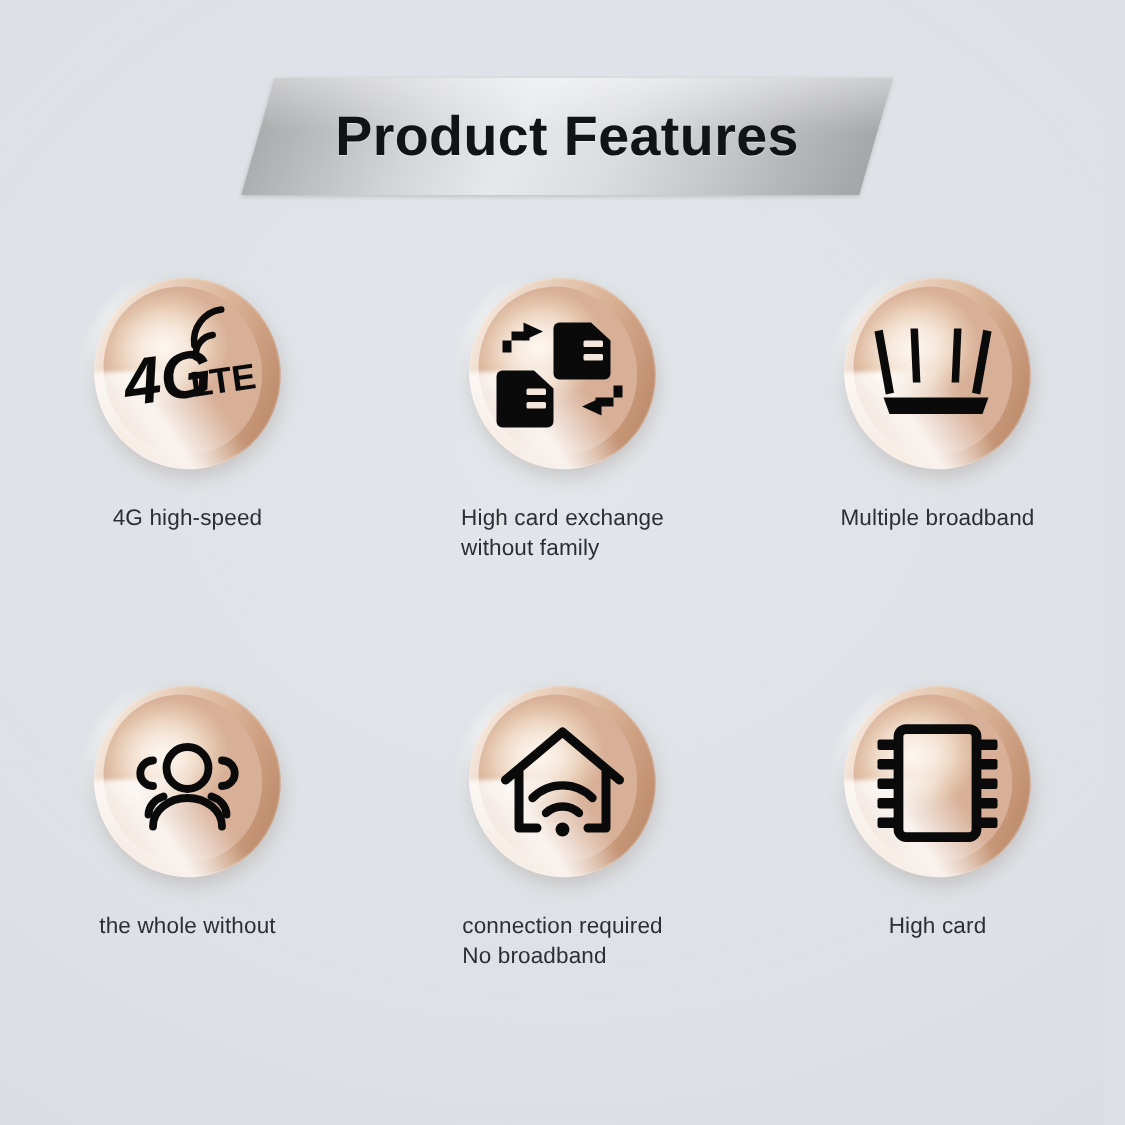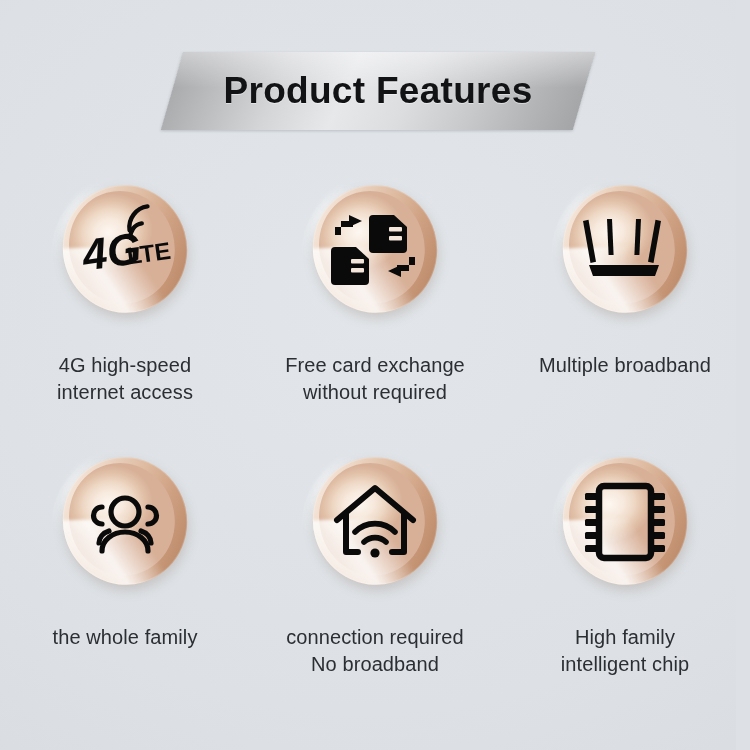--- a/index.html
+++ b/index.html
@@ -168,24 +168,23 @@
     width: 96px; height: 96px;
     transform: rotate(16deg);
     display: flex;
     align-items: center;
     justify-content: center;
   }
   .icon svg { display: block; overflow: visible; }
 
   
   .caption {
-    margin-top: 28px;
-    text-align: center;
+    margin-top: 12px;
     color: #2b2f33;
-    font-size: 20px;
+    font-size: 15px;
     line-height: 1.34;
     letter-spacing: 0.1px;
     white-space: nowrap;
   }
   .caption span { display: block; }
 </style>
 </head>
 <body>
 
 <div id="stage">
@@ -215,21 +214,20 @@
 
                 <text x="8" y="66" font-family="'Liberation Sans',sans-serif" font-size="44" font-weight="bold" font-style="italic" fill="#0a0a0a">4G</text>
                 <text x="52" y="66" font-family="'Liberation Sans',sans-serif" font-size="24" font-weight="bold" fill="#0a0a0a">LTE</text>
               </g>
             </svg>
           </div>
         </div>
       </div>
       <div class="caption">
         <span>4G high-speed</span>
-        <span>internet access</span>
       </div>
     </div>
 
     <div class="cell">
       <div class="disc-wrap">
         <div class="halo"></div>
         <div class="halo2"></div>
         <div class="disc">
           <div class="icon">
             <svg viewBox="0 0 100 100" width="100" height="100" aria-hidden="true">
@@ -253,22 +251,22 @@
 
               <g fill="#0a0a0a">
                 <path d="M90 58 h-6 v14 h-12 v-6 h18 z"></path>
                 <path d="M76 78 l-13 -6 13 -6 z"></path>
               </g>
             </svg>
           </div>
         </div>
       </div>
       <div class="caption">
-        <span>Free card exchange</span>
-        <span>without required</span>
+        <span>High card exchange</span>
+        <span>without family</span>
       </div>
     </div>
 
     <div class="cell">
       <div class="disc-wrap">
         <div class="halo"></div>
         <div class="halo2"></div>
         <div class="disc">
           <div class="icon">
             <svg viewBox="0 0 100 100" width="100" height="100" aria-hidden="true">
@@ -310,21 +308,21 @@
 
                 <circle cx="50" cy="41" r="14"></circle>
 
                 <path d="M27 80 a23 19 0 0 1 46 0"></path>
               </g>
             </svg>
           </div>
         </div>
       </div>
       <div class="caption">
-        <span>the whole family</span>
+        <span>the whole without</span>
       </div>
     </div>
 
     <div class="cell">
       <div class="disc-wrap">
         <div class="halo"></div>
         <div class="halo2"></div>
         <div class="disc">
           <div class="icon">
             <svg viewBox="0 0 100 100" width="100" height="100" aria-hidden="true">
@@ -369,19 +367,18 @@
                 <rect x="76" y="61" width="14" height="7" rx="1.5"></rect>
                 <rect x="76" y="74" width="14" height="7" rx="1.5"></rect>
               </g>
 
               <rect x="24" y="15" width="52" height="72" rx="5" ry="5" fill="none" stroke="#0a0a0a" stroke-width="6.5"></rect>
             </svg>
           </div>
         </div>
       </div>
       <div class="caption">
-        <span>High family</span>
-        <span>intelligent chip</span>
+        <span>High card</span>
       </div>
     </div>
 
   </div>
 </div>
 
 </body></html>

